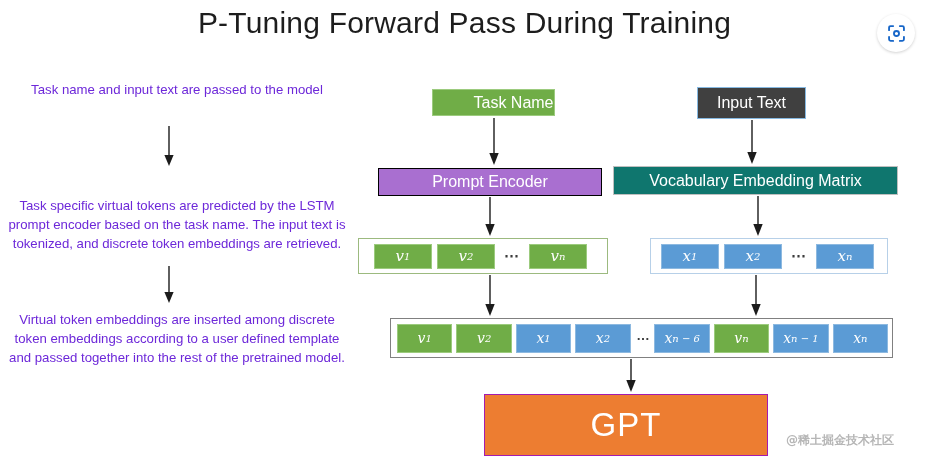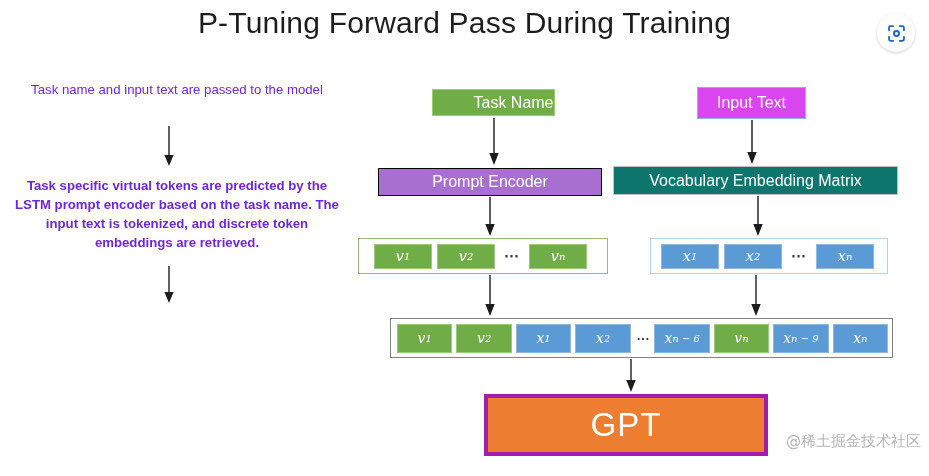--- a/index.html
+++ b/index.html
@@ -32,21 +32,21 @@
 
   
   .ltext{
     position:absolute;
     width:338px;left:8px;
     text-align:center;
     font-size:13.2px;line-height:19px;
     color:#6d28d9;
   }
   .ltext.t1{top:80px;}
-  .ltext.t2{top:176px;font-weight:bold;}
+  .ltext.t2{top:196px;}
   .ltext.t3{top:310px;}
 
   .larrow{position:absolute;left:0;width:338px;height:46px;}
   .larrow.a1{top:124px;}
   .larrow.a2{top:264px;}
 
   
   .box{
     position:absolute;
     display:flex;align-items:center;justify-content:center;
@@ -55,36 +55,36 @@
     box-sizing:border-box;
   }
   .box.task-name{
     left:432px;top:89px;width:123px;height:27px;
     background:#70ad47;border:1px solid #9ccb7e;
     font-size:16px;
     padding-left:40px;
   }
   .box.input-text{
     left:697px;top:87px;width:109px;height:32px;
-    background:#d946ef;border:1px solid #86b9e2;
+    background:#404040;border:1px solid #86b9e2;
     font-size:16px;
   }
   .box.prompt-encoder{
     left:378px;top:168px;width:224px;height:28px;
     background:#a96fd0;border:1px solid #000000;
     font-size:16px;
   }
   .box.vocab-matrix{
     left:613px;top:166px;width:285px;height:29px;
     background:#0f766e;border:1px solid #bfbfbf;
     font-size:16px;
   }
   .box.gpt{
     left:484px;top:394px;width:284px;height:62px;
-    background:#ed7d31;border:4px solid #a21caf;
+    background:#ed7d31;border:1px solid #a21caf;
     font-size:33px;letter-spacing:1px;
   }
 
   
   .strip{
     position:absolute;box-sizing:border-box;
     background:#ffffff;display:flex;align-items:center;
   }
   .strip.v-strip{
     left:358px;top:238px;width:250px;height:36px;
@@ -127,23 +127,24 @@
     font-family:"Liberation Sans", sans-serif;
   }
   .combined-strip .ellip{width:18px;margin-right:2px;font-size:13px;}
 
   
   .conn{position:absolute;}
 
   
   .watermark{
     position:absolute;left:786px;top:432px;
-    font-size:15px;color:#b6b6b6;
+    font-size:12px;color:#b6b6b6;
     font-family:"DejaVu Sans", sans-serif;
     white-space:nowrap;
+    font-weight:bold;
   }
 </style>
 </head>
 <body>
 
 <div id="stage">
 
   <div class="title">P-Tuning Forward Pass During Training</div>
 
   <div class="scan-btn">
@@ -169,20 +170,21 @@
 
   <div class="ltext t2">Task specific virtual tokens are predicted by the LSTM prompt encoder based on the task name. The input text is tokenized, and discrete token embeddings are retrieved.</div>
 
   <div class="larrow a2">
     <svg width="338" height="46">
       <line x1="169" y1="2" x2="169" y2="30" stroke="#1c1c1c" stroke-width="1.4"></line>
       <polygon points="169,39 164.4,28 173.6,28" fill="#1c1c1c"></polygon>
     </svg>
   </div>
 
+  <div class="ltext t3">Virtual token embeddings are inserted among discrete token embeddings according to a user defined template and passed together into the rest of the pretrained model.</div>
 
   <div class="box task-name">
     <span>Task Name</span>
   </div>
 
   <div class="box input-text">
     <span>Input Text</span>
   </div>
 
   <div class="conn" style="left:434px;top:118px;">
@@ -288,21 +290,21 @@
       <div class="tok blue">
         <span>x</span>
         <span class="sub">n − 6</span>
       </div>
       <div class="tok green">
         <span>v</span>
         <span class="sub">n</span>
       </div>
       <div class="tok blue">
         <span>x</span>
-        <span class="sub">n − 9</span>
+        <span class="sub">n − 1</span>
       </div>
       <div class="tok blue">
         <span>x</span>
         <span class="sub">n</span>
       </div>
     </div>
 
   <div class="conn" style="left:566px;top:359px;">
     <svg width="130" height="36">
       <line x1="65" y1="0" x2="65" y2="23" stroke="#1c1c1c" stroke-width="1.4"></line>

